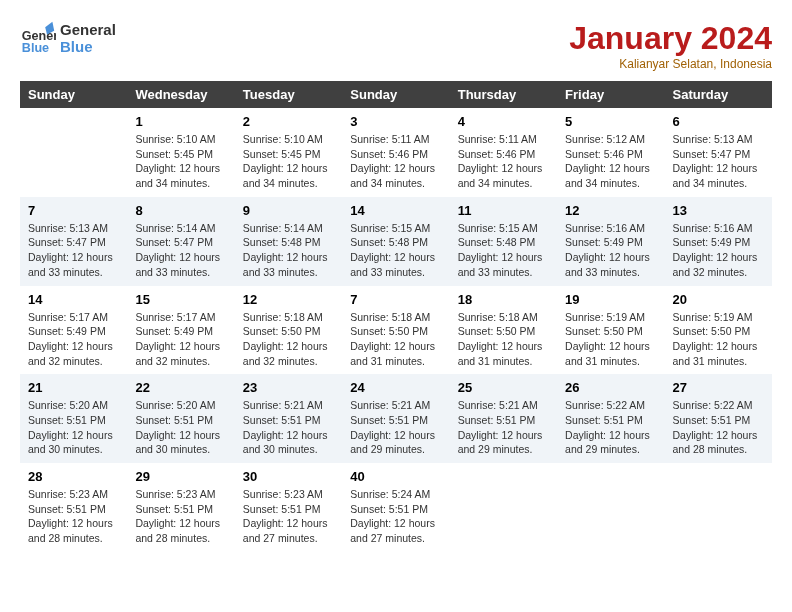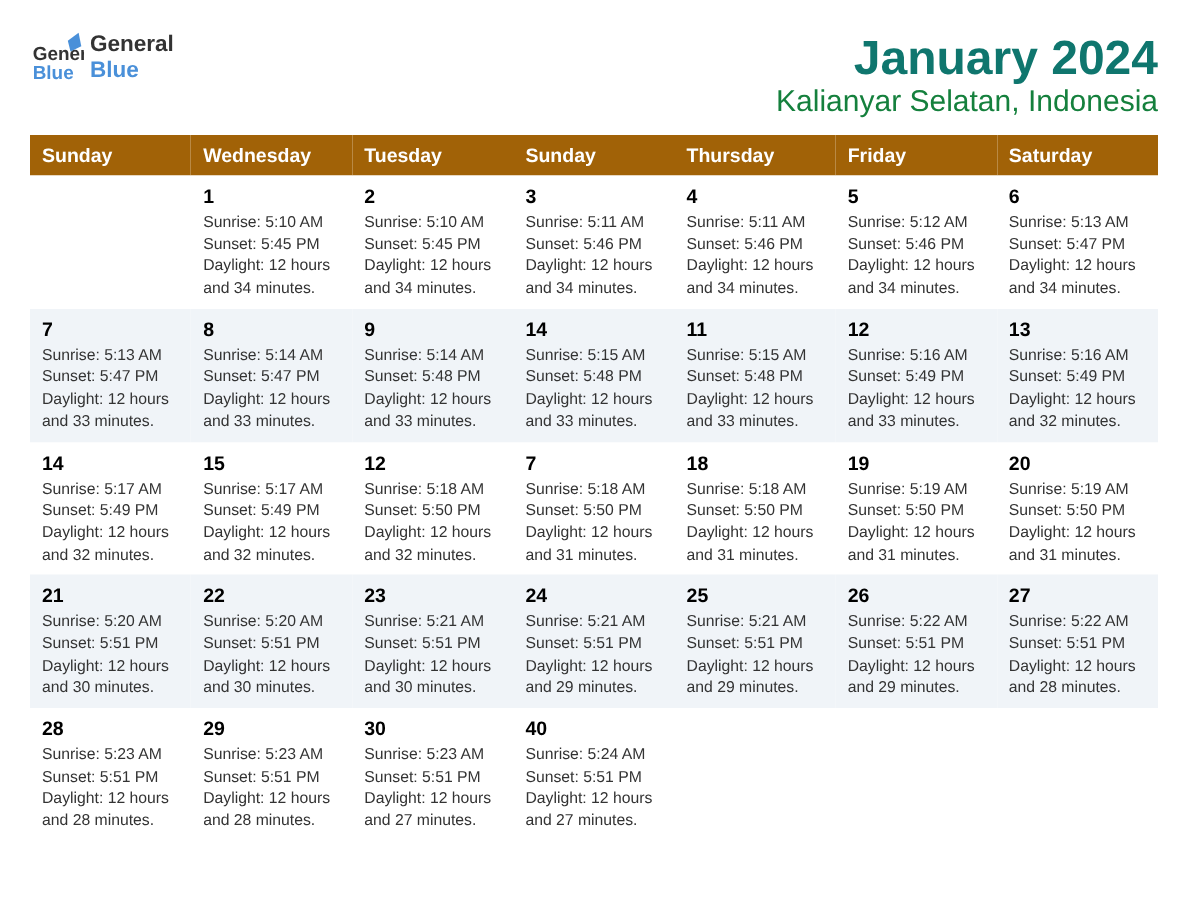--- a/index.html
+++ b/index.html
@@ -24,34 +24,34 @@
     .logo-icon {
       width: 36px;
       height: 36px;
     }
     .title-area {
       text-align: right;
     }
     .title-area h1 {
       font-size: 32px;
       font-weight: bold;
-      color: #0f766e;
+      color: #b91c1c;
     }
     .title-area h2 {
-      font-size: 20px;
-      color: #15803d;
+      font-size: 12px;
+      color: #a16207;
       font-weight: normal;
     }
     table {
       width: 100%;
       border-collapse: collapse;
       font-size: 11px;
     }
     thead tr {
-      background-color: #a16207;
+      background-color: #404040;
       color: white;
     }
     thead th {
       padding: 6px 8px;
       text-align: left;
       font-size: 13px;
       font-weight: bold;
     }
     tbody tr {
       vertical-align: top;

